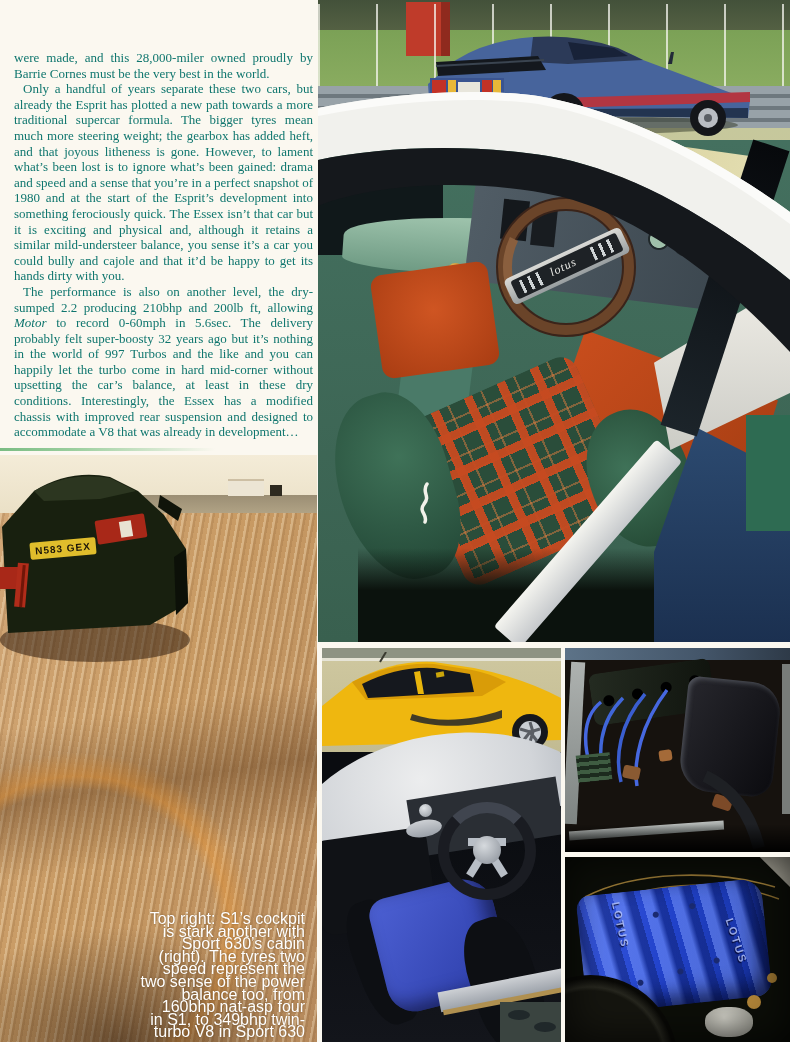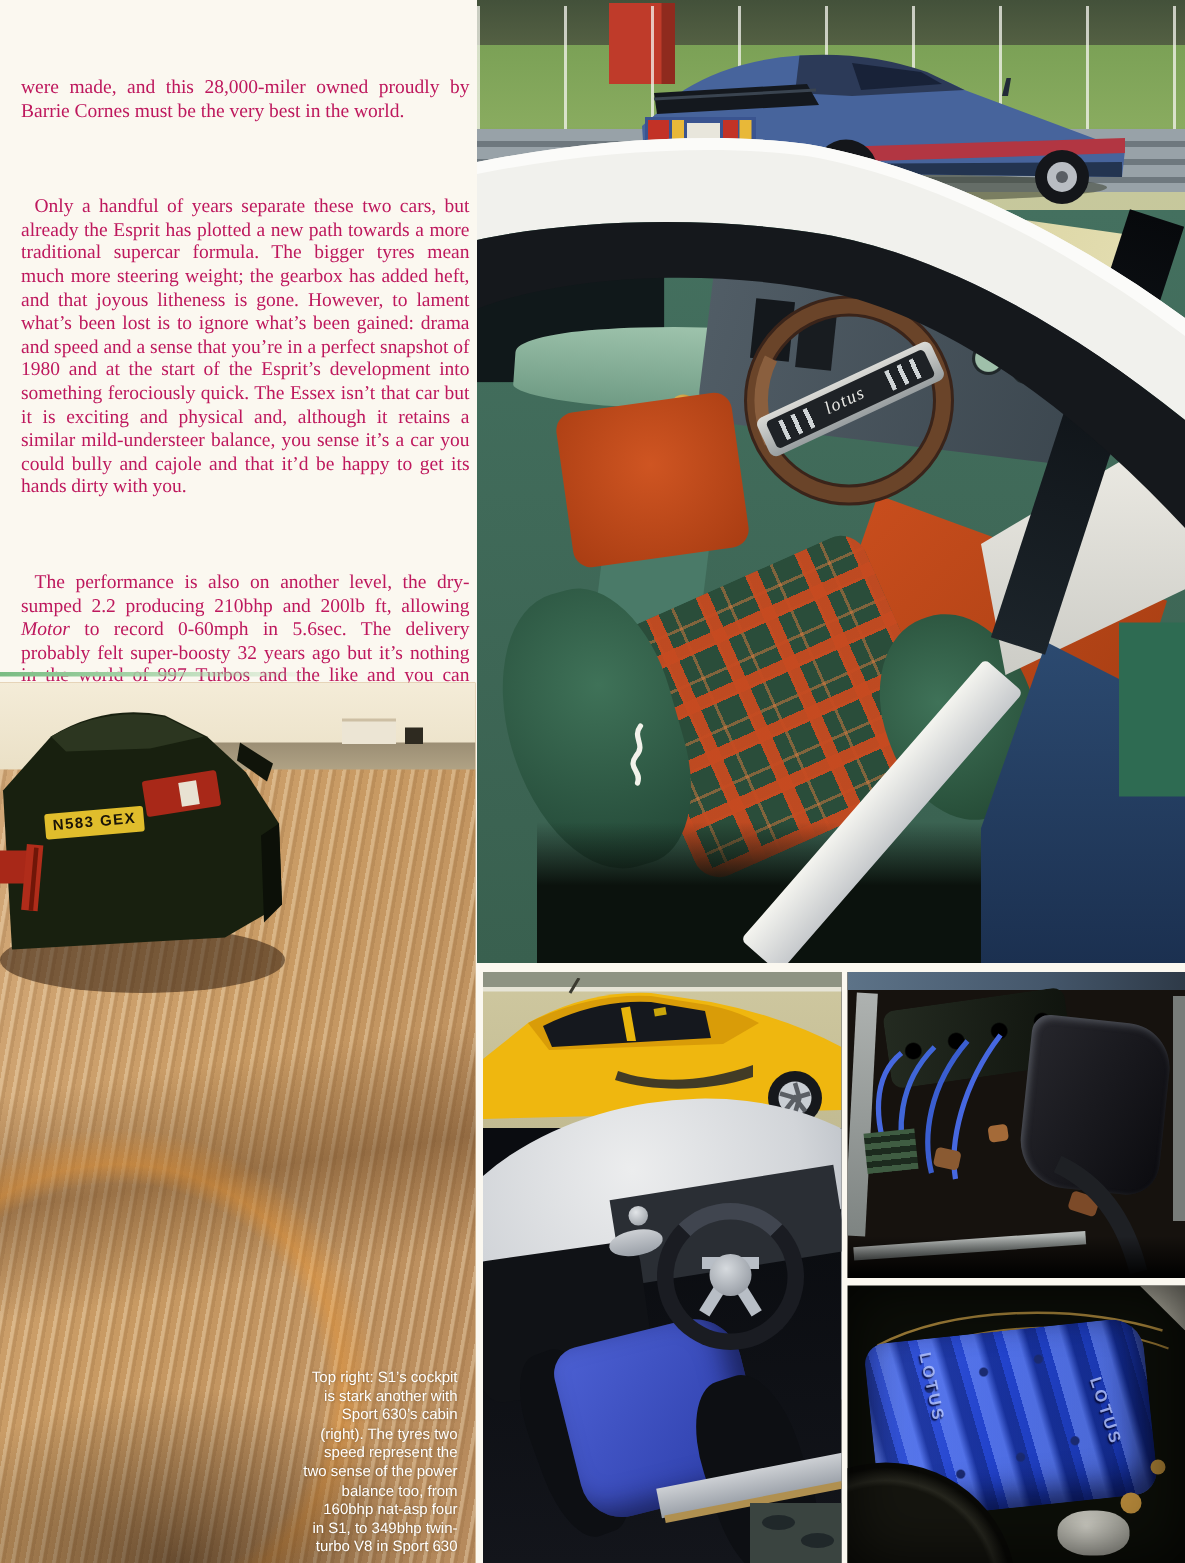--- a/index.html
+++ b/index.html
@@ -1,31 +1,31 @@
 <!DOCTYPE html>
 <html><head>
 <meta charset="utf-8">
 <style>
   html,body{margin:0;padding:0;}
   body{background:#777;font-family:"Liberation Serif",serif;}
   .page{position:relative;width:790px;height:1042px;background:#fbf8f0;overflow:hidden;margin:0 auto;}
   .abs{position:absolute;}
   .photo{position:absolute;overflow:hidden;background:#222;}
   
-  .article{position:absolute;left:14px;top:50px;width:299px;color:#be185d;
+  .article{position:absolute;left:14px;top:50px;width:299px;color:#0f766e;
     font-size:13px;line-height:15.6px;text-align:justify;}
   .article p{margin:0;padding:0;}
-  .article p.indent{text-indent:9px;margin-top:48px;}
+  .article p.indent{text-indent:9px;}
   .article .mag{font-style:italic;}
   
   .green-rule{position:absolute;left:0;top:448px;width:215px;height:3px;
     background:linear-gradient(90deg,#7abc83 0%,#9ccf9f 35%,rgba(160,210,170,0) 100%);}
   
   .caption{position:absolute;right:12px;bottom:3px;text-align:right;
-    font-family:"Liberation Sans",sans-serif;font-size:10px;line-height:12.6px;
+    font-family:"Liberation Sans",sans-serif;font-size:16px;line-height:12.6px;
     color:#fff;text-shadow:0 0 2px rgba(90,60,20,.65);}
   
   .tartan{background-color:#2a4d3a;
     background-image:
       repeating-linear-gradient(0deg,rgba(198,74,32,.95) 0 9px,rgba(198,74,32,0) 9px 36px),
       repeating-linear-gradient(90deg,rgba(198,74,32,.95) 0 9px,rgba(198,74,32,0) 9px 36px),
       repeating-linear-gradient(0deg,rgba(235,128,64,.45) 0 2px,transparent 2px 18px),
       repeating-linear-gradient(90deg,rgba(235,128,64,.45) 0 2px,transparent 2px 18px);}
   .plate{position:absolute;display:flex;align-items:center;justify-content:center;
     background:#e0bd2c;color:#1a1408;font-family:"Liberation Sans",sans-serif;

